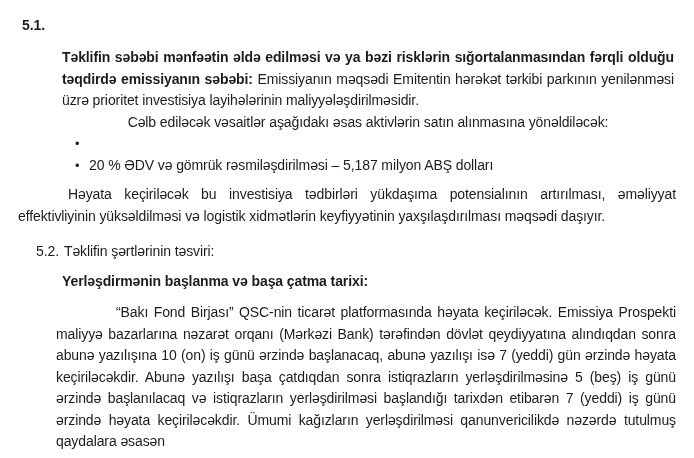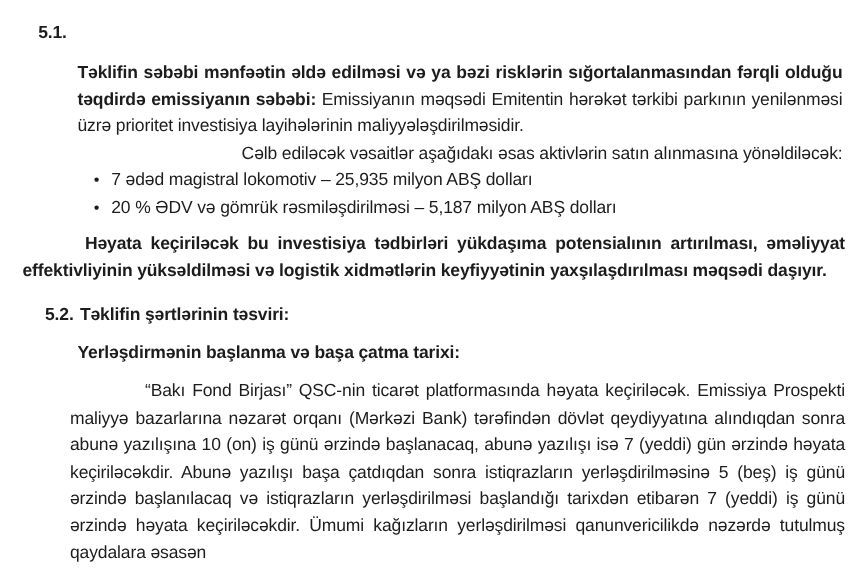--- a/index.html
+++ b/index.html
@@ -31,60 +31,58 @@
     letter-spacing: 0;
   }
   .clause51 {
     display: flex;
     margin: 15px 20px 0 22px;
   }
   .clause51 .num {
     flex: none;
     width: 40px;
     font-weight: bold;
-    text-align: center;
   }
   .clause51 .content {
     flex: 1;
     margin-top: 32px;
   }
   .lead {
     margin: 0;
     text-align: justify;
   }
   .lead .bold {
     font-weight: bold;
   }
   .intro-line {
     margin: 0;
-    text-align: right;
+    text-align: center;
   }
   .asset-list {
     list-style: none;
     margin: 0;
     padding: 0;
   }
   .asset-list li {
     display: flex;
     padding-left: 13px;
   }
   .asset-list .marker {
     flex: none;
     width: 14px;
     font-size: 13px;
   }
   .purpose-par {
     margin: 8px 18px 14px 18px;
     text-indent: 50px;
     text-align: justify;
-    font-weight: bold;
   }
   .clause52-head {
     margin: 12px 0 0 36px;
-    font-weight: bold;
+    font-weight: normal;
   }
   .clause52-head .num {
     margin-right: 5px;
   }
   .subheading {
     margin: 8px 0 0 62px;
     font-weight: bold;
   }
   .placement-par {
     margin: 10px 18px 0 56px;
@@ -99,21 +97,20 @@
 
 
   <div class="clause51">
     <span class="num">5.1.</span>
     <div class="content">
       <p class="lead"><span class="bold">Təklifin səbəbi mənfəətin əldə edilməsi və ya bəzi risklərin sığortalanmasından fərqli olduğu təqdirdə emissiyanın səbəbi:</span> <span>Emissiyanın məqsədi Emitentin hərəkət tərkibi parkının yenilənməsi üzrə prioritet investisiya layihələrinin maliyyələşdirilməsidir.</span></p>
       <p class="intro-line">Cəlb ediləcək vəsaitlər aşağıdakı əsas aktivlərin satın alınmasına yönəldiləcək:</p>
       <ul class="asset-list">
         <li>
           <span class="marker">•</span>
-          <span>7 ədəd magistral lokomotiv – 25,935 milyon ABŞ dolları</span>
         </li>
         <li>
           <span class="marker">•</span>
           <span>20 % ƏDV və gömrük rəsmiləşdirilməsi – 5,187 milyon ABŞ dolları</span>
         </li>
       </ul>
     </div>
   </div>
 
   <p class="purpose-par">Həyata keçiriləcək bu investisiya tədbirləri yükdaşıma potensialının artırılması, əməliyyat effektivliyinin yüksəldilməsi və logistik xidmətlərin keyfiyyətinin yaxşılaşdırılması məqsədi daşıyır.</p>

